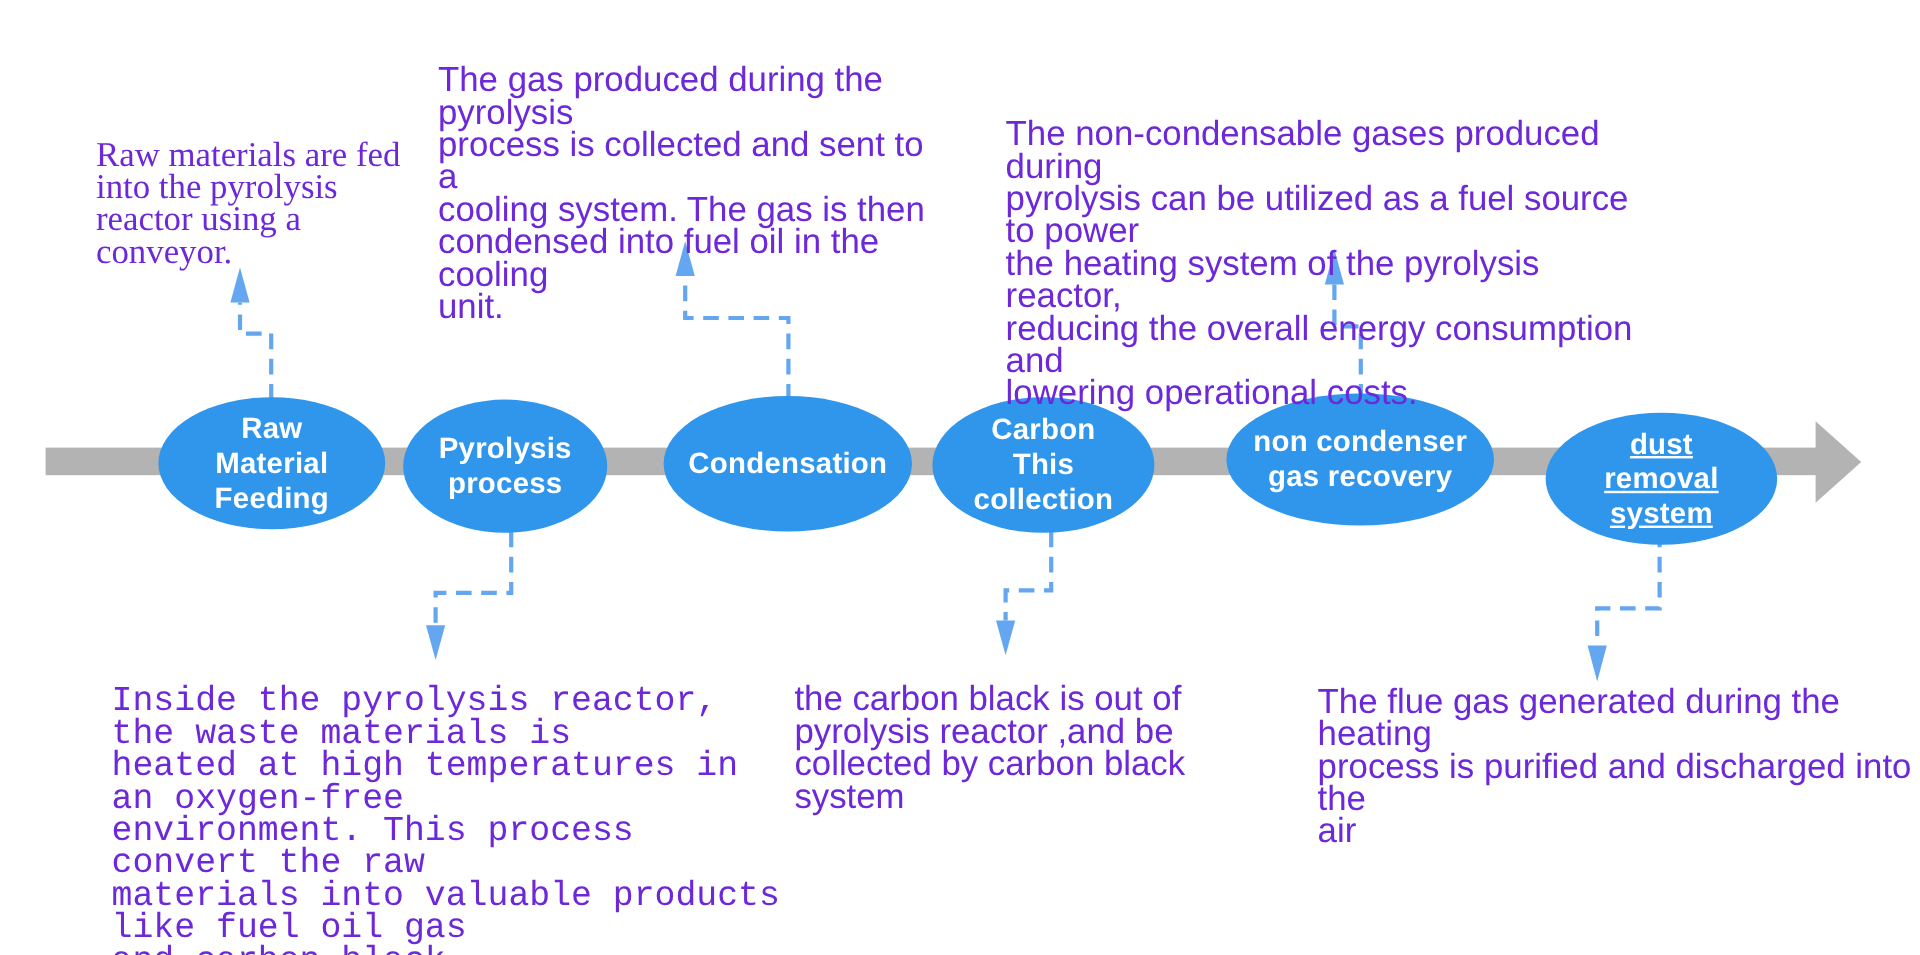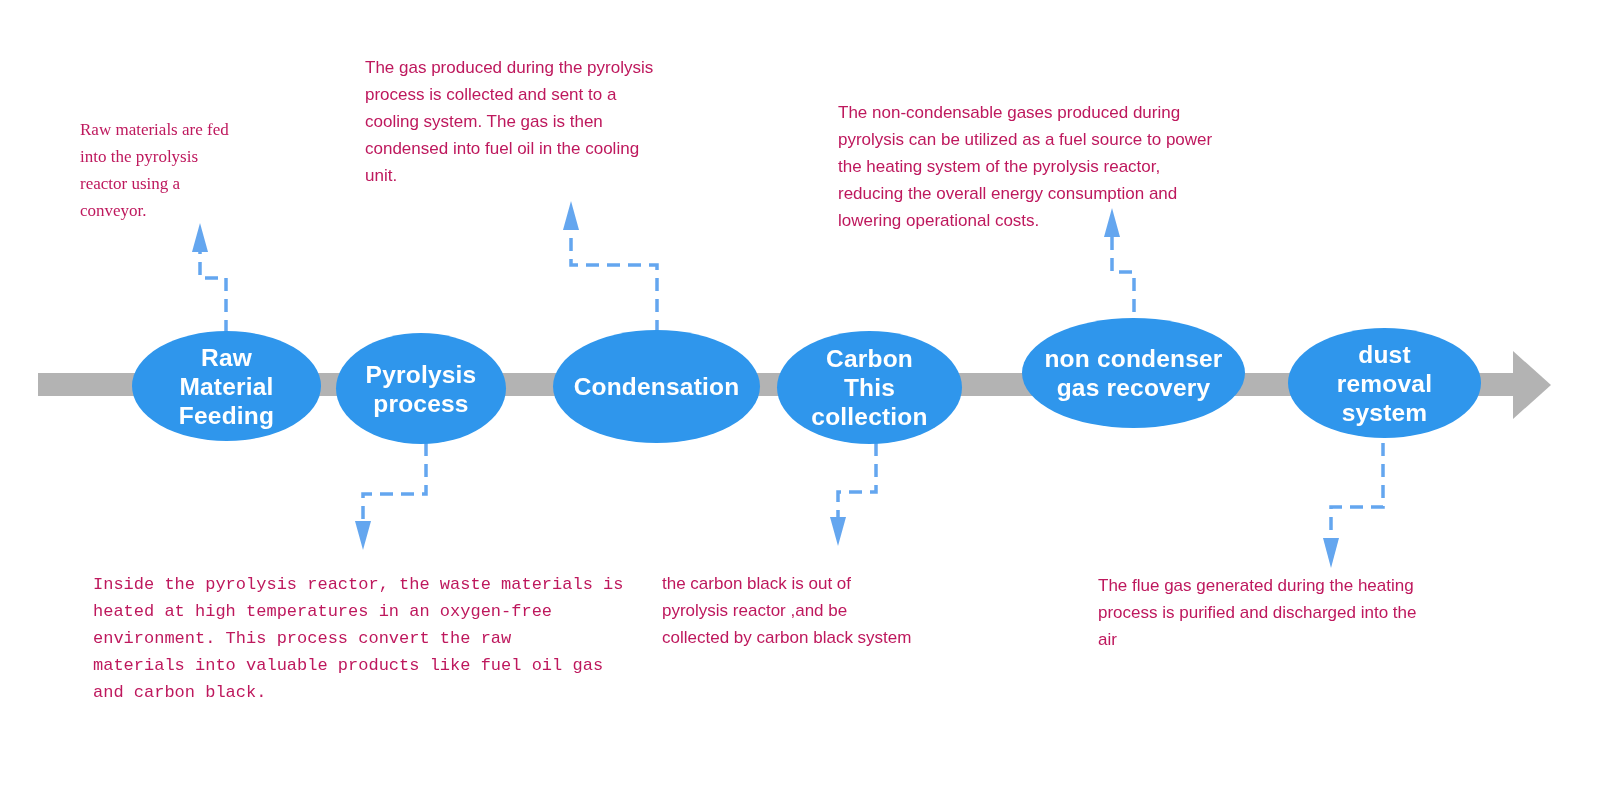--- a/index.html
+++ b/index.html
@@ -20,32 +20,32 @@
     text-align:center;
     color:#ffffff;
     font-weight:bold;
     font-size:24.5px;
     line-height:29px;
     white-space:pre-line;
     letter-spacing:.2px;
   }
   .note{
     position:absolute;
-    color:#be185d;
-    font-size:17px;
+    color:#6d28d9;
+    font-size:29px;
     line-height:27px;
     white-space:pre-line;
   }
   
   .node-0{left:132px;top:331px;width:189px;height:110px;}
   .node-1{left:336px;top:333px;width:170px;height:111px;text-align:center;}
   .node-2{left:553px;top:330px;width:207px;height:113px;justify-content:center;}
   .node-3{left:777px;top:331px;width:185px;height:113px;}
-  .node-4{left:1022px;top:318px;width:223px;height:110px;}
-  .node-5{left:1288px;top:328px;width:193px;height:110px;}
+  .node-4{left:1022px;top:328px;width:223px;height:110px;}
+  .node-5{left:1288px;top:344px;width:193px;height:110px;text-decoration:underline;}
   
   .note-0{left:80px;top:116px;width:255px;font-family:Liberation Serif, serif;}
   .note-1{left:93px;top:571px;width:560px;font-family:Liberation Mono, monospace;}
   .note-2{left:365px;top:54px;width:425px;}
   .note-3{left:662px;top:570px;width:380px;}
   .note-4{left:838px;top:57px;width:530px;margin-top:42px;}
   .note-5{left:1098px;top:572px;width:505px;}
 </style>
 </head>
 <body>

